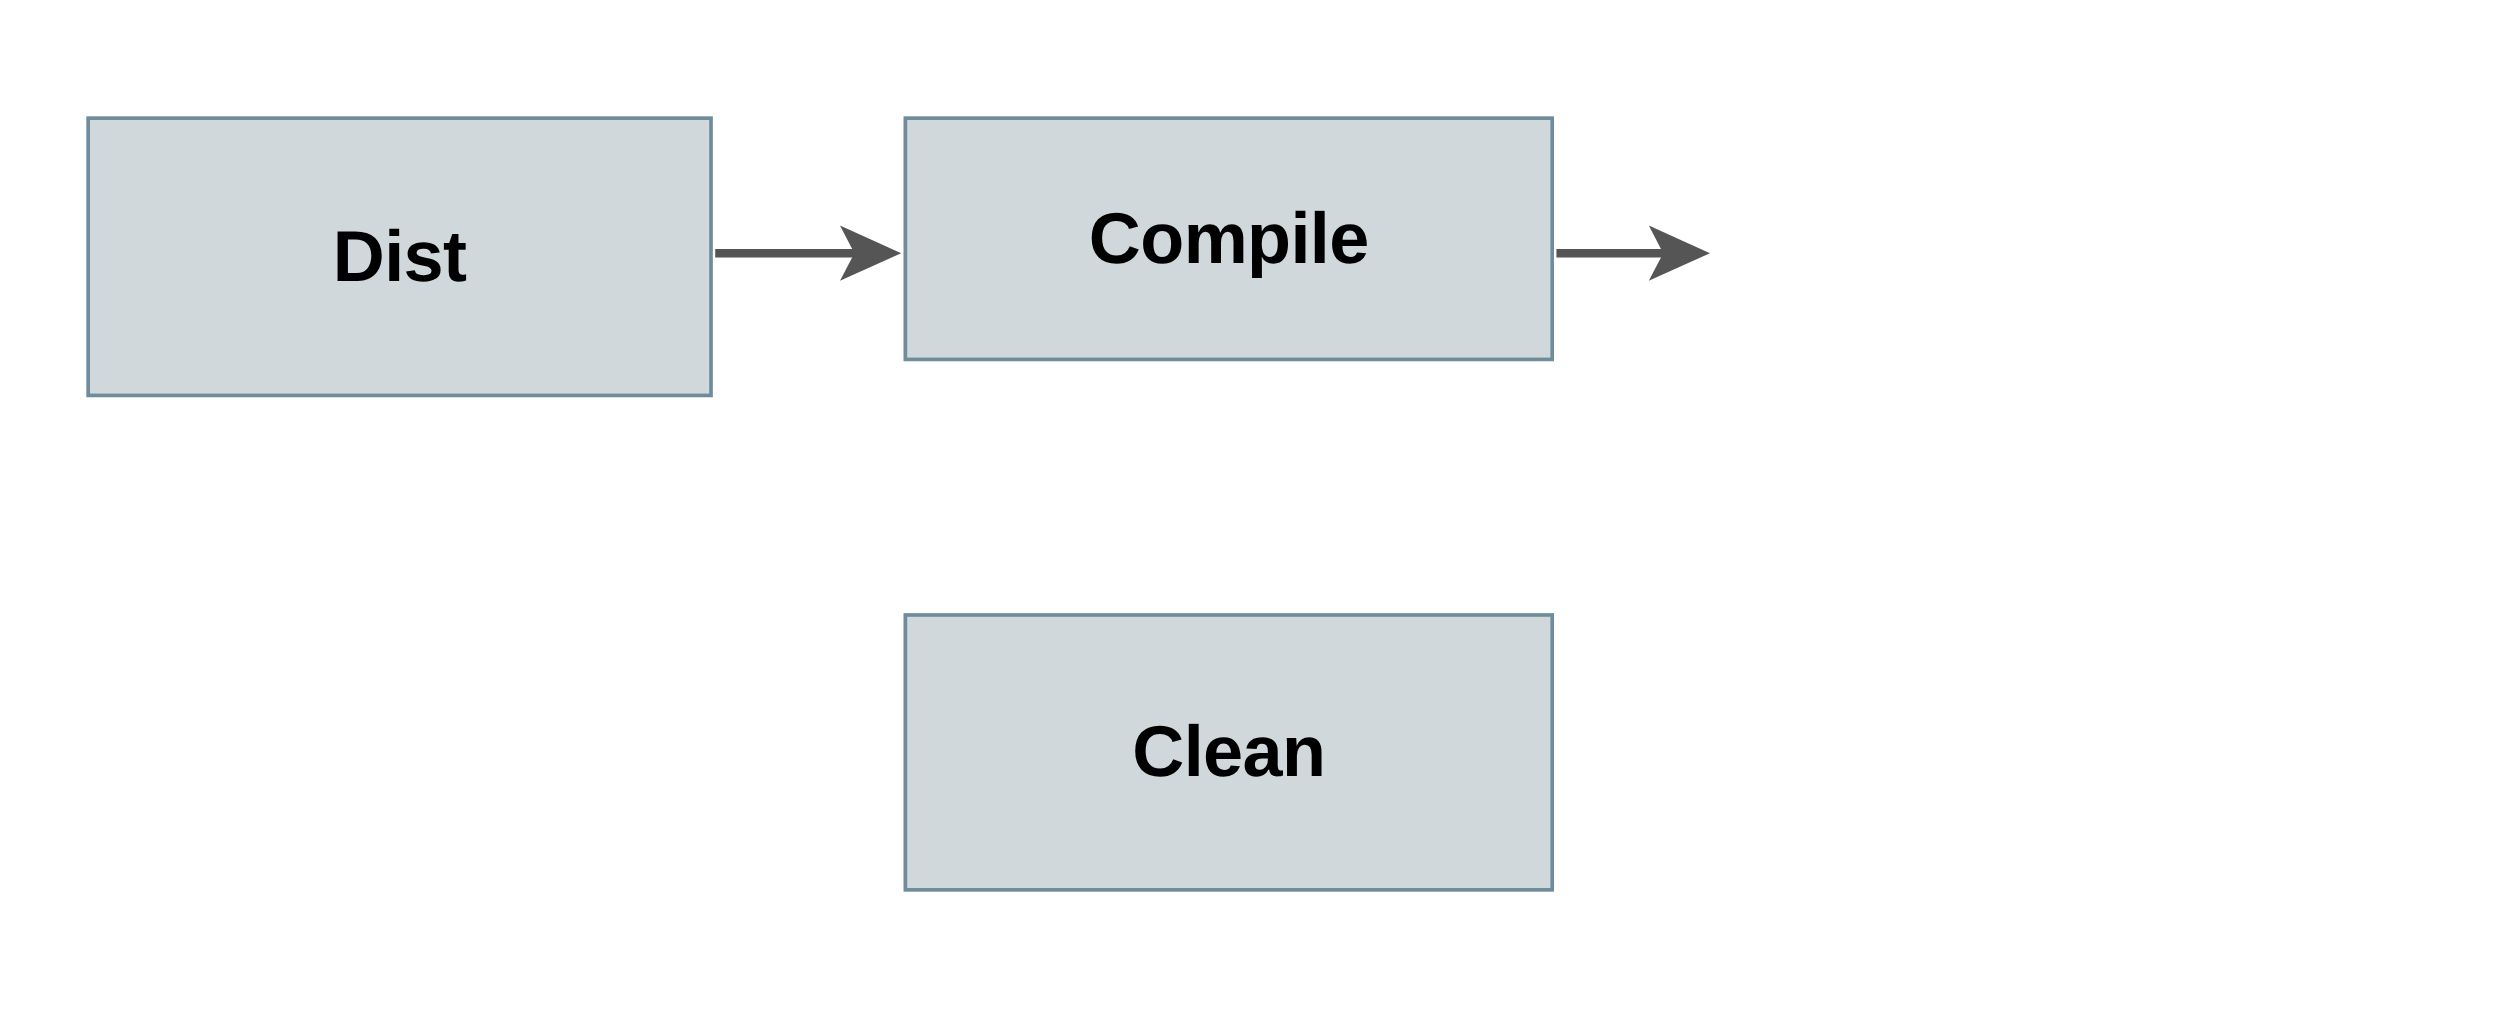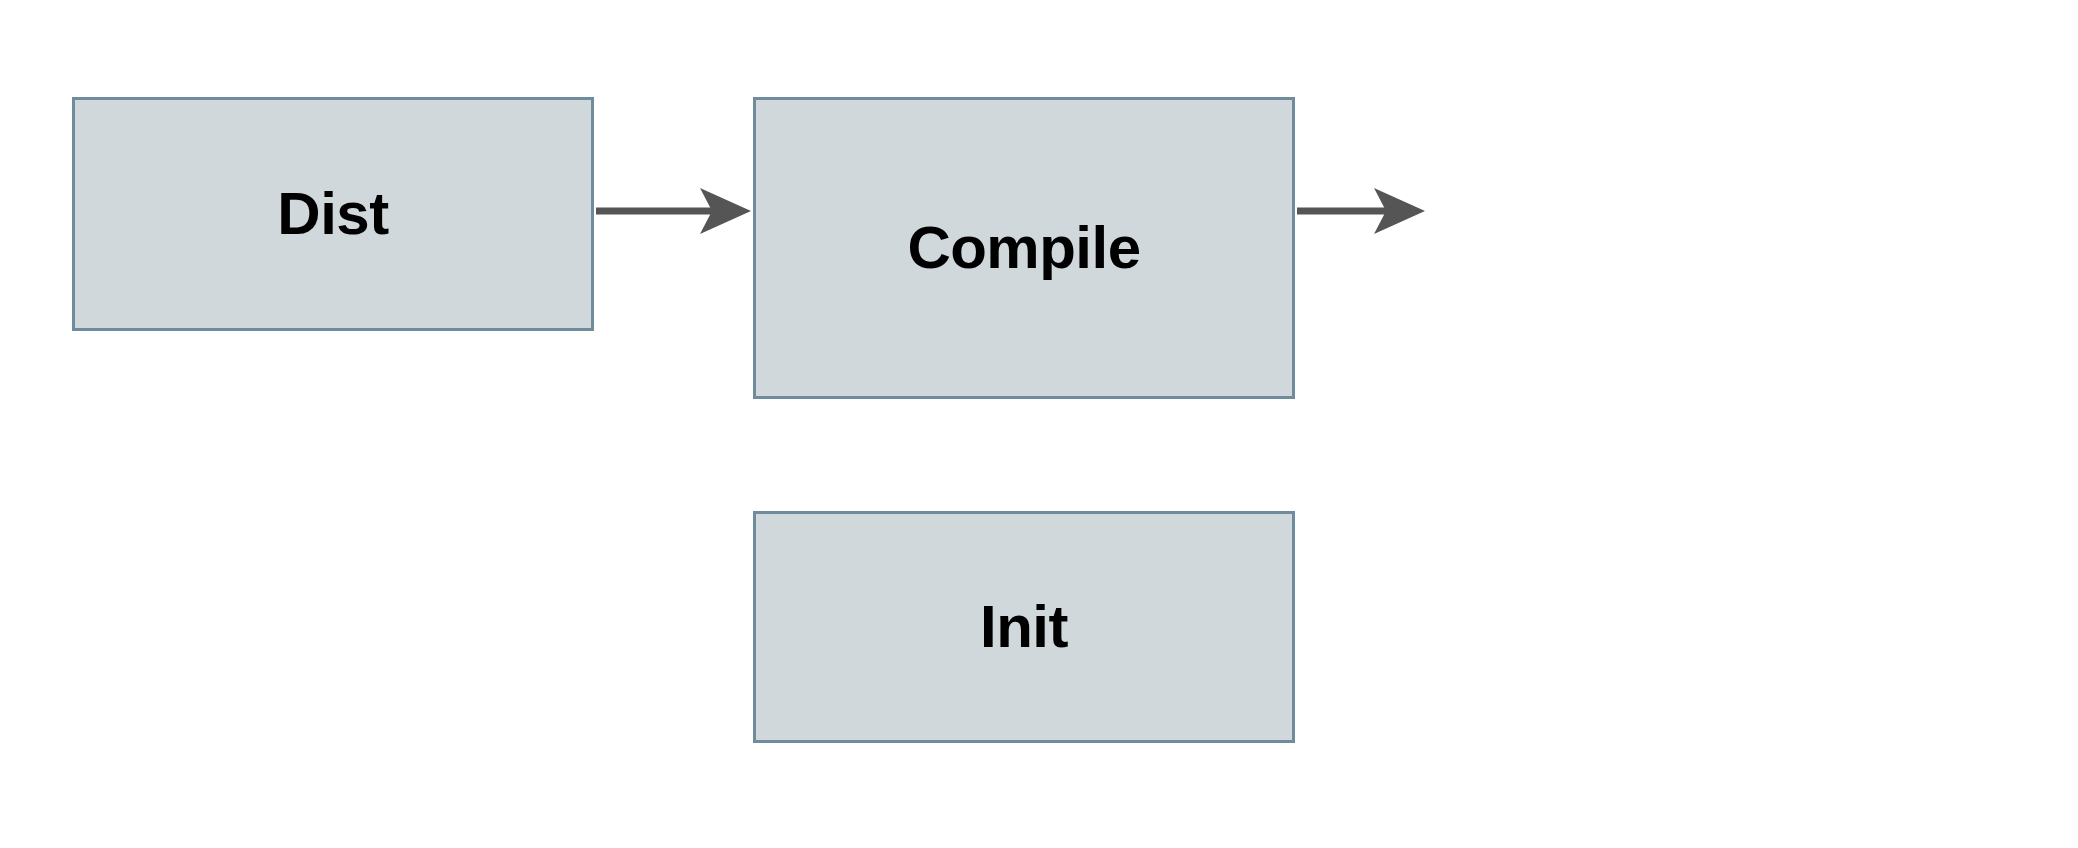--- a/index.html
+++ b/index.html
@@ -68,22 +68,22 @@
     <g>
       <line class="edge-line" x1="1297" y1="211" x2="1398" y2="211"></line>
       <path class="edge-head" d="M 1425 211 L 1374 188 L 1386 211 L 1374 234 Z"></path>
     </g>
   </svg>
 
   <div class="node" style="left:72px; top:97px; width:522px; height:234px;">
     <span class="node-label">Dist</span>
   </div>
 
-  <div class="node" style="left:753px; top:97px; width:542px; height:302px;">
+  <div class="node" style="left:753px; top:97px; width:542px; height:204px;">
     <span class="node-label">Compile</span>
   </div>
 
 
   <div class="node" style="left:753px; top:511px; width:542px; height:232px;">
-    <span class="node-label">Init</span>
+    <span class="node-label">Clean</span>
   </div>
 
 </div>
 
 </body></html>

